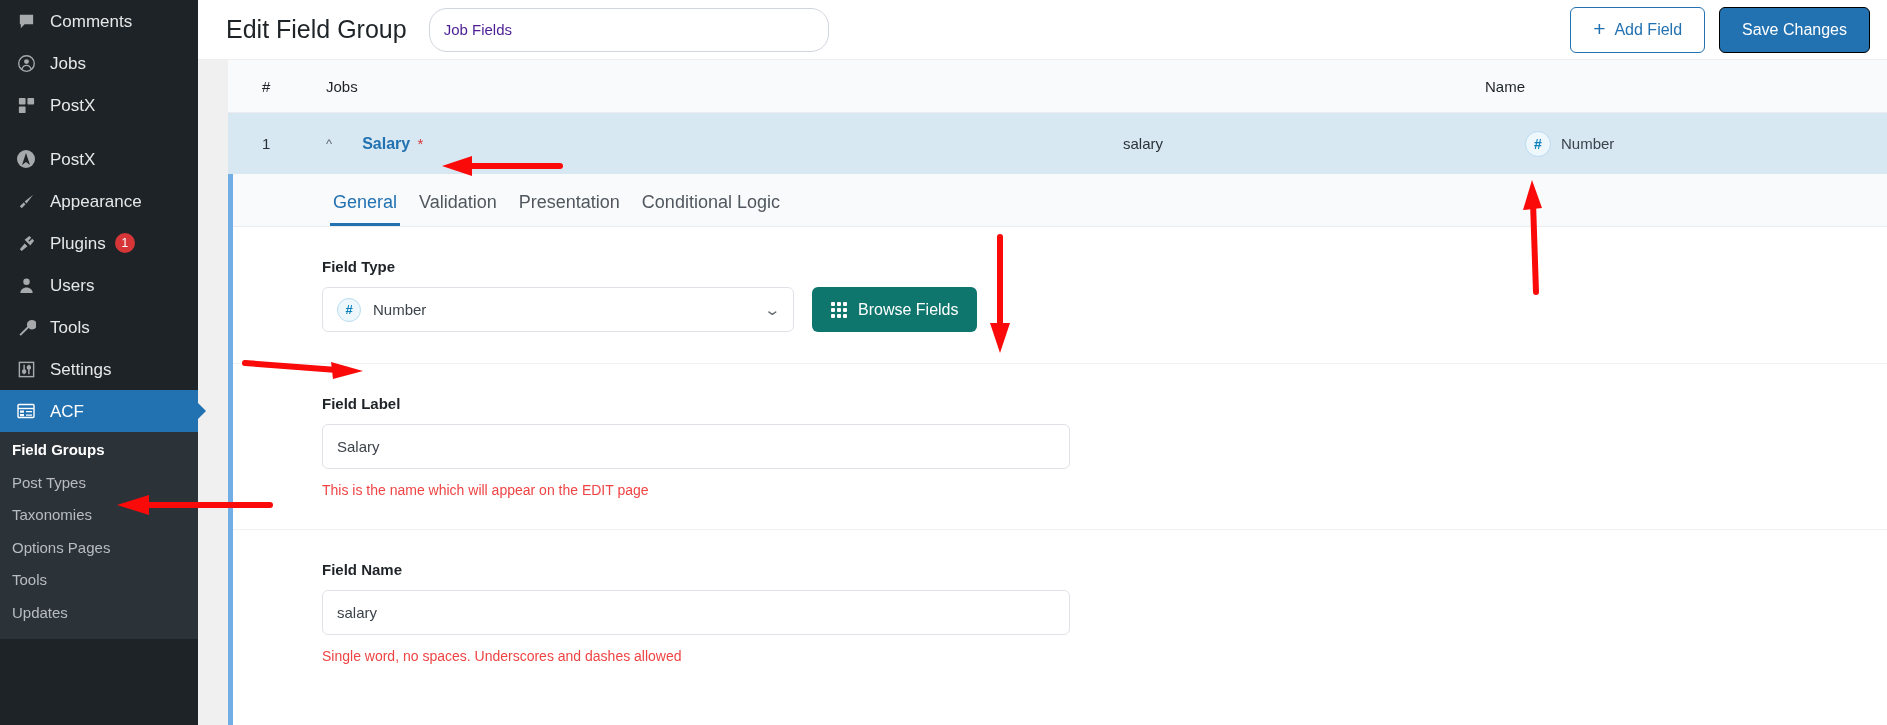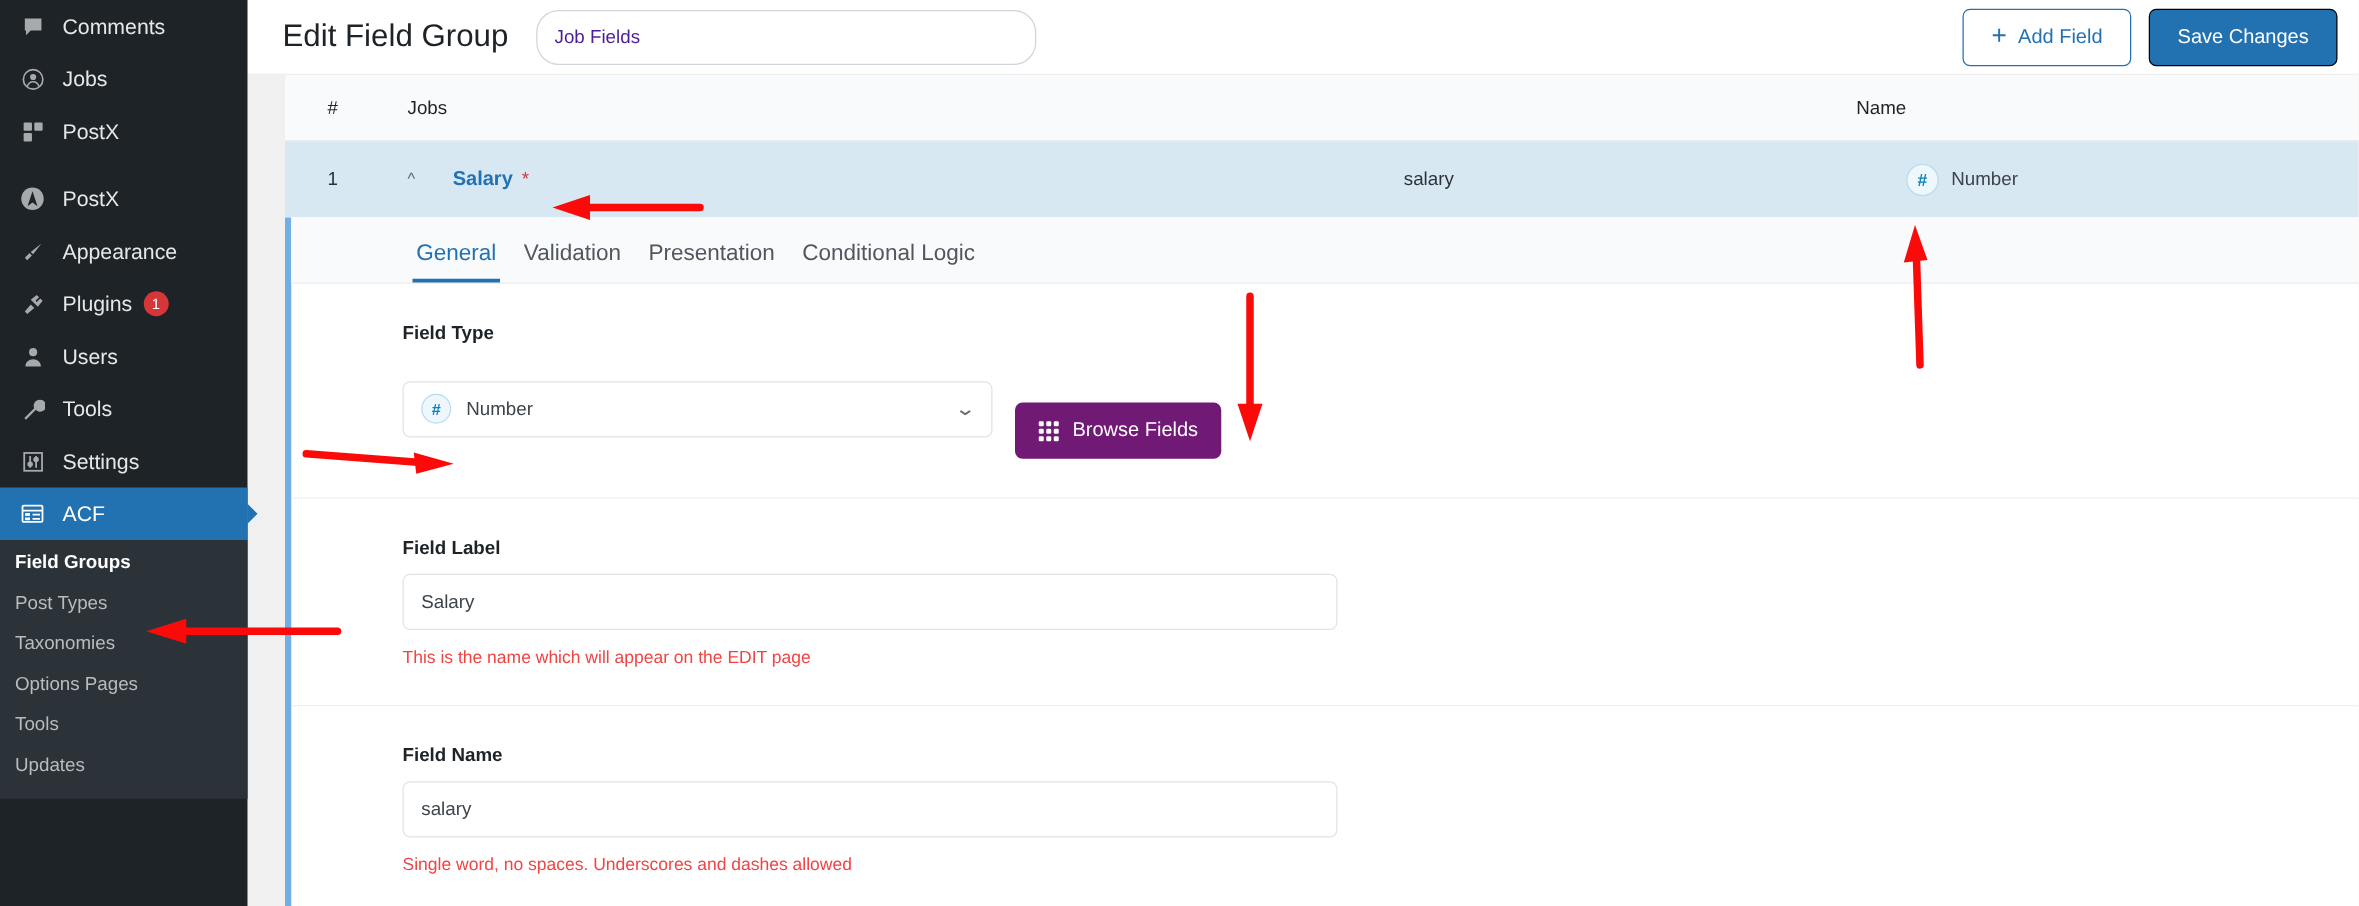--- a/index.html
+++ b/index.html
@@ -270,33 +270,32 @@
     cursor: pointer;
   }
   .select-box .type-icon { width: 24px; height: 24px; font-size: 13px; }
   .select-value { font-size: 15px; color: #3c434a; flex: 1 1 auto; }
   .chev {
     color: #646970;
     font-size: 15px;
     transform: scaleX(1.4);
   }
   .btn-browse {
-    background: #701a75;
+    background: #0f766e;
     color: #ffffff;
     height: 45px;
     border-radius: 6px;
     display: inline-flex;
     align-items: center;
     gap: 11px;
     padding: 0 19px;
     font-size: 16px;
     cursor: pointer;
     border: none;
     font-family: "Liberation Sans", sans-serif;
-    margin-top: 35px;
   }
   .grid-icon {
     display: grid;
     grid-template-columns: repeat(3, 4px);
     grid-template-rows: repeat(3, 4px);
     gap: 2px;
   }
   .grid-icon i {
     background: #ffffff;
     width: 4px; height: 4px;

